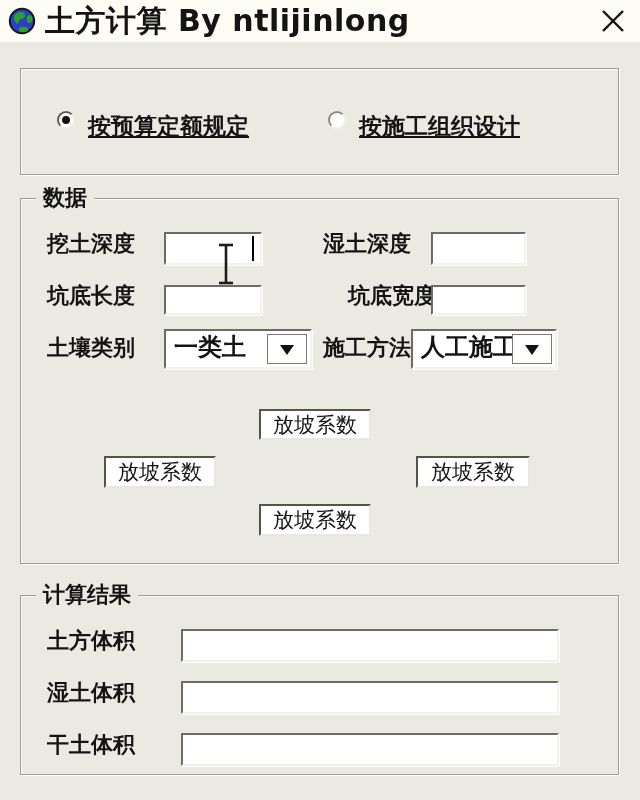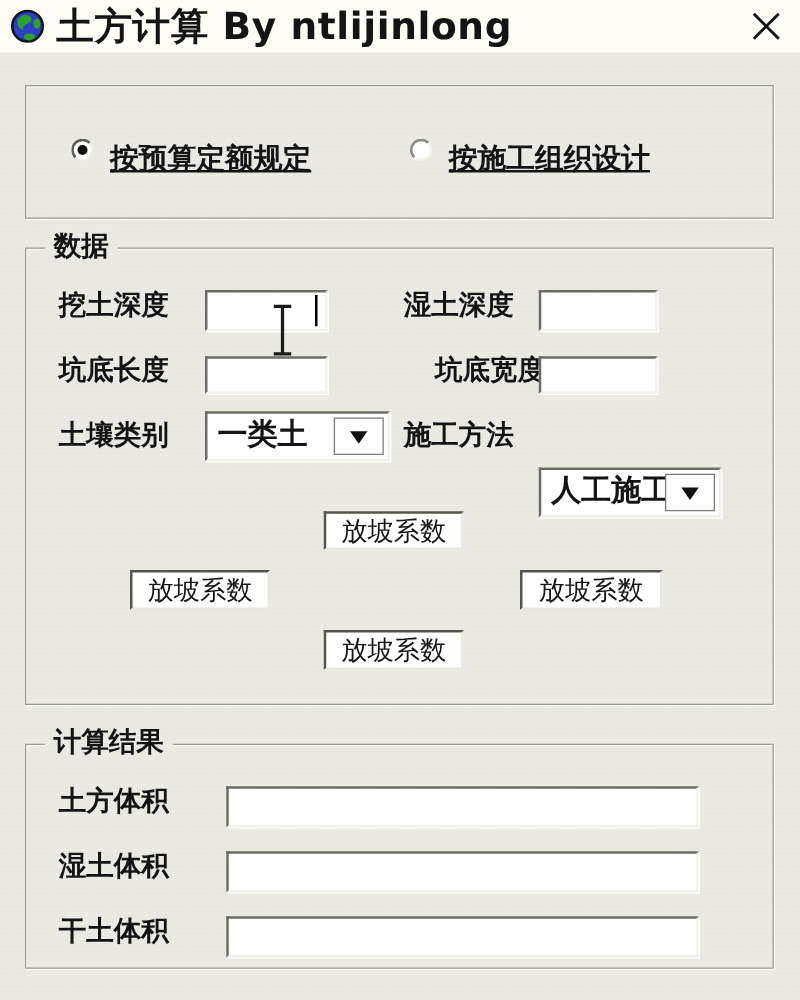--- a/index.html
+++ b/index.html
@@ -124,21 +124,21 @@
     <input class="sunken" style="left: 410px; top: 86px; width: 95px; height: 30px;" type="text" value="">
 
     <span class="field-label" style="left:26px;top:134px;">土壤类别</span>
     <div class="sunken combo" style="left:143px;top:130px;width:148px;height:40px;">
       <span class="combo-value">一类土</span>
       <span class="combo-btn">
         <span class="combo-arrow"></span>
       </span>
     </div>
     <span class="field-label" style="left:302px;top:134px;">施工方法</span>
-    <div class="sunken combo" style="left:410px;top:130px;width:146px;height:40px;margin-top:45px;">
+    <div class="sunken combo" style="left:390px;top:130px;width:146px;height:40px;">
       <span class="combo-value">人工施工</span>
       <span class="combo-btn">
         <span class="combo-arrow"></span>
       </span>
     </div>
 
     <div class="slope-box" style="left:238px;top:210px;width:112px;height:31px;">
       <span>放坡系数</span>
     </div>
     <div class="slope-box" style="left:83px;top:257px;width:112px;height:32px;">

